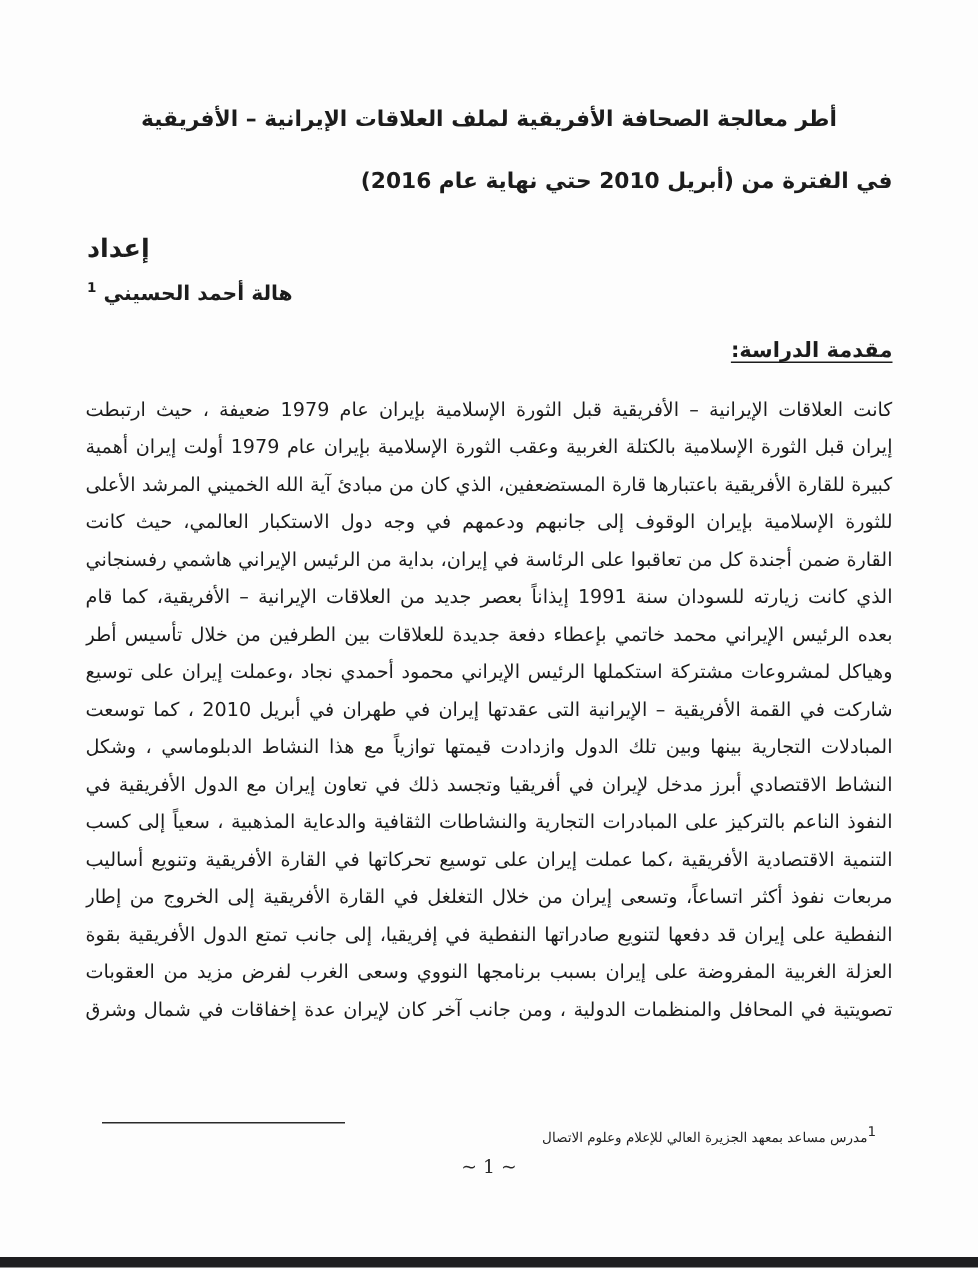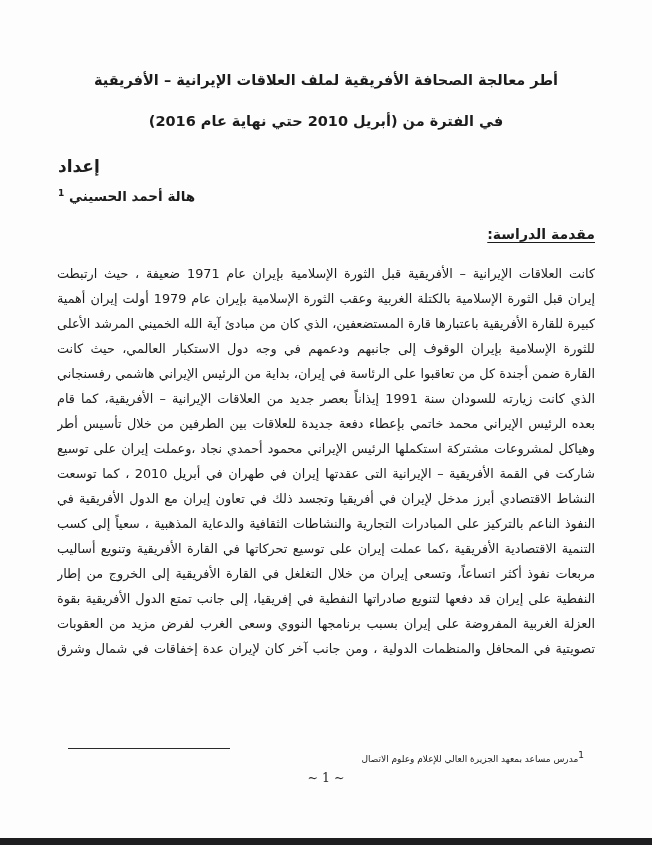--- a/index.html
+++ b/index.html
@@ -16,21 +16,20 @@
     position: absolute;
     top: 72px; left: 57px; right: 57px;
     text-align: center;
     font-weight: bold;
     font-size: 14.5px;
     direction: rtl;
   }
   .subtitle {
     position: absolute;
     top: 113px; left: 57px; right: 57px;
-    text-align: center;
     font-weight: bold;
     font-size: 14.5px;
     direction: rtl;
   }
   .byline {
     position: absolute;
     top: 156px; left: 58px;
     font-weight: bold;
     font-size: 17px;
     direction: rtl;
@@ -110,29 +109,30 @@
   <div class="title">أطر معالجة الصحافة الأفريقية لملف العلاقات الإيرانية – الأفريقية</div>
   <div class="subtitle">في الفترة من (أبريل 2010 حتي نهاية عام 2016)</div>
 
   <div class="byline">إعداد</div>
 
   <div class="author" dir="rtl"><span>هالة أحمد الحسيني</span> <sup>1</sup></div>
 
   <div class="section-heading">مقدمة الدراسة:</div>
 
   <div class="body-block">
-    <div class="bline">كانت العلاقات الإيرانية – الأفريقية قبل الثورة الإسلامية بإيران عام 1971 ضعيفة ، حيث ارتبطت</div>
+    <div class="bline">كانت العلاقات الإيرانية – الأفريقية قبل الثورة الإسلامية بإيران عام 1979 ضعيفة ، حيث ارتبطت</div>
     <div class="bline">إيران قبل الثورة الإسلامية بالكتلة الغربية وعقب الثورة الإسلامية بإيران عام 1979 أولت إيران أهمية</div>
     <div class="bline">كبيرة للقارة الأفريقية باعتبارها قارة المستضعفين، الذي كان من مبادئ آية الله الخميني المرشد الأعلى</div>
     <div class="bline">للثورة الإسلامية بإيران الوقوف إلى جانبهم ودعمهم في وجه دول الاستكبار العالمي، حيث كانت</div>
     <div class="bline">القارة ضمن أجندة كل من تعاقبوا على الرئاسة في إيران، بداية من الرئيس الإيراني هاشمي رفسنجاني</div>
     <div class="bline">الذي كانت زيارته للسودان سنة 1991 إيذاناً بعصر جديد من العلاقات الإيرانية – الأفريقية، كما قام</div>
     <div class="bline">بعده الرئيس الإيراني محمد خاتمي بإعطاء دفعة جديدة للعلاقات بين الطرفين من خلال تأسيس أطر</div>
     <div class="bline">وهياكل لمشروعات مشتركة استكملها الرئيس الإيراني محمود أحمدي نجاد ،وعملت إيران على توسيع</div>
     <div class="bline">شاركت في القمة الأفريقية – الإيرانية التى عقدتها إيران في طهران في أبريل 2010 ، كما توسعت</div>
+    <div class="bline">المبادلات التجارية بينها وبين تلك الدول وازدادت قيمتها توازياً مع هذا النشاط الدبلوماسي ، وشكل</div>
     <div class="bline">النشاط الاقتصادي أبرز مدخل لإيران في أفريقيا وتجسد ذلك في تعاون إيران مع الدول الأفريقية في</div>
     <div class="bline">النفوذ الناعم بالتركيز على المبادرات التجارية والنشاطات الثقافية والدعاية المذهبية ، سعياً إلى كسب</div>
     <div class="bline">التنمية الاقتصادية الأفريقية ،كما عملت إيران على توسيع تحركاتها في القارة الأفريقية وتنويع أساليب</div>
     <div class="bline">مربعات نفوذ أكثر اتساعاً، وتسعى إيران من خلال التغلغل في القارة الأفريقية إلى الخروج من إطار</div>
     <div class="bline">النفطية على إيران قد دفعها لتنويع صادراتها النفطية في إفريقيا، إلى جانب تمتع الدول الأفريقية بقوة</div>
     <div class="bline">العزلة الغربية المفروضة على إيران بسبب برنامجها النووي وسعى الغرب لفرض مزيد من العقوبات</div>
     <div class="bline">تصويتية في المحافل والمنظمات الدولية ، ومن جانب آخر كان لإيران عدة إخفاقات في شمال وشرق</div>
   </div>
 
   <div class="footnote-sep"></div>

